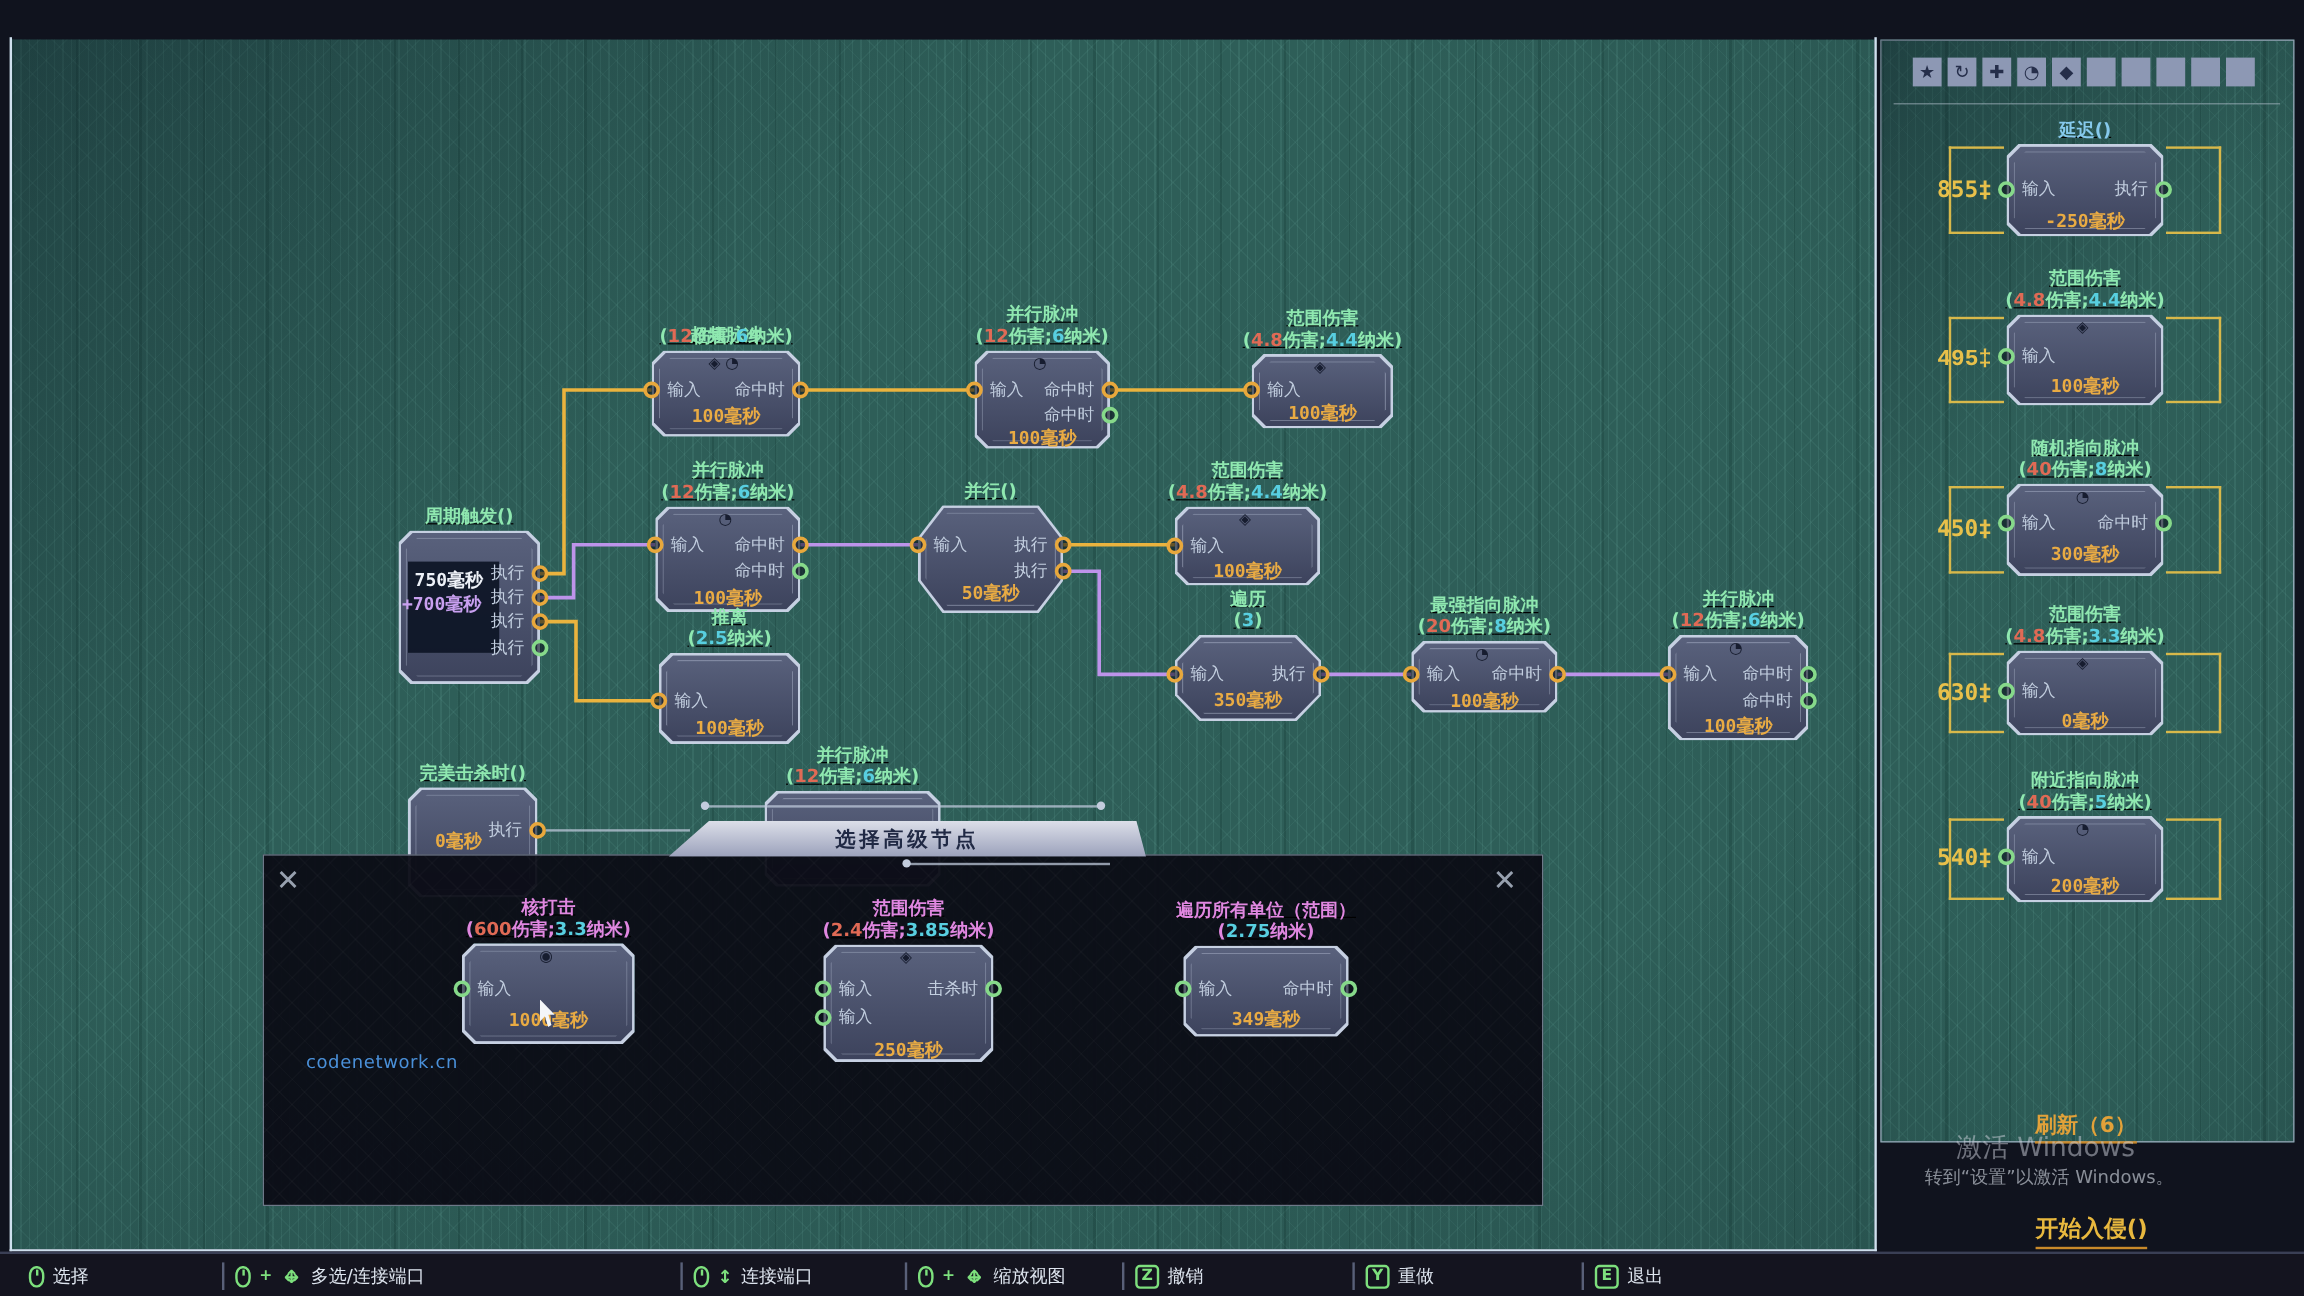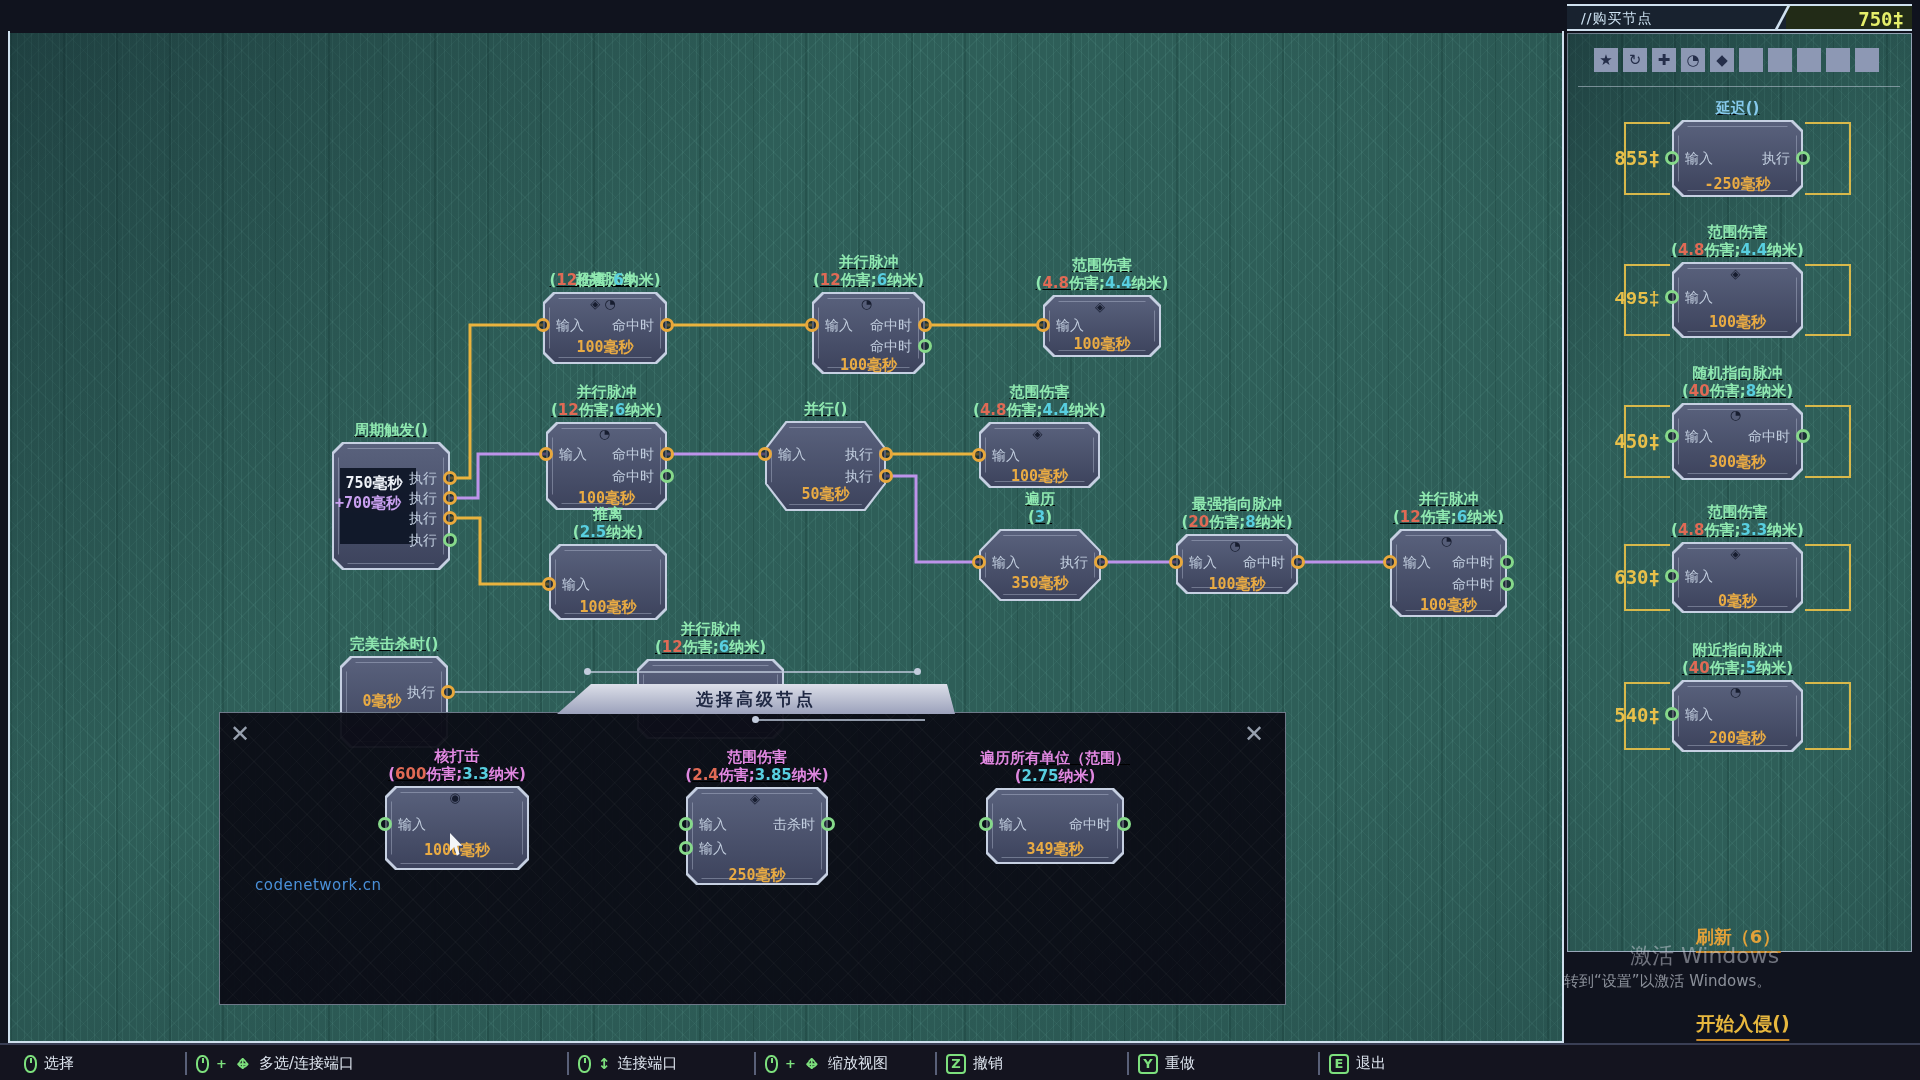--- a/index.html
+++ b/index.html
@@ -314,26 +314,20 @@
         <div class="plabel" style="left: 999px; top: 815px;">输入</div>
         <div class="ring" style="left: 1117px; top: 817px; border-color: rgb(134, 217, 138);"></div>
         <div class="plabel r" style="left: 1111px; top: 815px;">命中时</div>
         <div class="ndur" style="left: 1055px; top: 840px; color: rgb(233, 171, 67);">349毫秒</div>
       </div>
   </div>
 
   <div class="circuit panel-body" id="shop-panel" style="left:1567px;top:33px;width:345px;height:919px;"></div>
   <div class="vignette" style="left:1567px;top:33px;width:345px;height:919px;"></div>
 
-  <div class="hdr-strip" style="left:1567px;top:4px;width:345px;background:#18222f;">
-    <div style="position:absolute;right:0;top:0;bottom:0;width:126px;background:#222b17;"></div>
-    <div class="hdr-slash" style="right:128px;"></div>
-    <div class="hdr-title">//购买节点</div>
-    <div style="position:absolute;right:8px;top:2px;font-family:'DejaVu Sans Mono','Liberation Mono',monospace;font-size:19px;font-weight:700;color:#e5ee6a;">750‡</div>
-  </div>
 
   <div id="shop-icons">
       <div class="icon-sq" style="left: 1594px; top: 48px;">★</div>
       <div class="icon-sq" style="left: 1623px; top: 48px;">↻</div>
       <div class="icon-sq" style="left: 1652px; top: 48px;">✚</div>
       <div class="icon-sq" style="left: 1681px; top: 48px;">◔</div>
       <div class="icon-sq" style="left: 1710px; top: 48px;">◆</div>
       <div class="icon-sq" style="left: 1739px; top: 48px;"></div>
       <div class="icon-sq" style="left: 1768px; top: 48px;"></div>
       <div class="icon-sq" style="left: 1797px; top: 48px;"></div>
@@ -407,21 +401,21 @@
       <div class="ring" style="left: 1665px; top: 707px; border-color: rgb(134, 217, 138);"></div>
       <div class="plabel" style="left: 1685px; top: 705px;">输入</div>
       <div class="ndur" style="left: 1737.5px; top: 729px; color: rgb(233, 171, 67);">200毫秒</div>
       <div class="bkt l" style="left: 1624px; top: 682px; height: 68px;"></div>
       <div class="bkt r" style="left: 1805px; top: 682px; height: 68px;"></div>
       <div class="price" style="left: 1660px; top: 704px;">540‡</div>
     </div>
 
   <div class="golden-link" style="left:1738px;top:925px;z-index:21;">刷新（6）</div>
   <div class="wm1" style="left:1630px;top:941px;z-index:22;">激活 Windows</div>
-  <div class="wm2" style="left:1564px;top:972px;z-index:22;">转到“设置”以激活 Windows。</div>
+  <div class="wm2" style="left:1604px;top:972px;z-index:22;">转到“设置”以激活 Windows。</div>
   <div class="golden-link" style="left:1743px;top:1011px;font-size:19px;color:#e8b83e;">开始入侵()</div>
 
   <div id="toolbar">
       <span class="tb-item" style="left: 24px;">
         <span class="mouse"></span>
         <span>选择</span>
       </span>
       <span class="tb-div" style="left: 185px;"></span>
       <span class="tb-item" style="left: 196px;">
         <span class="mouse"></span>

